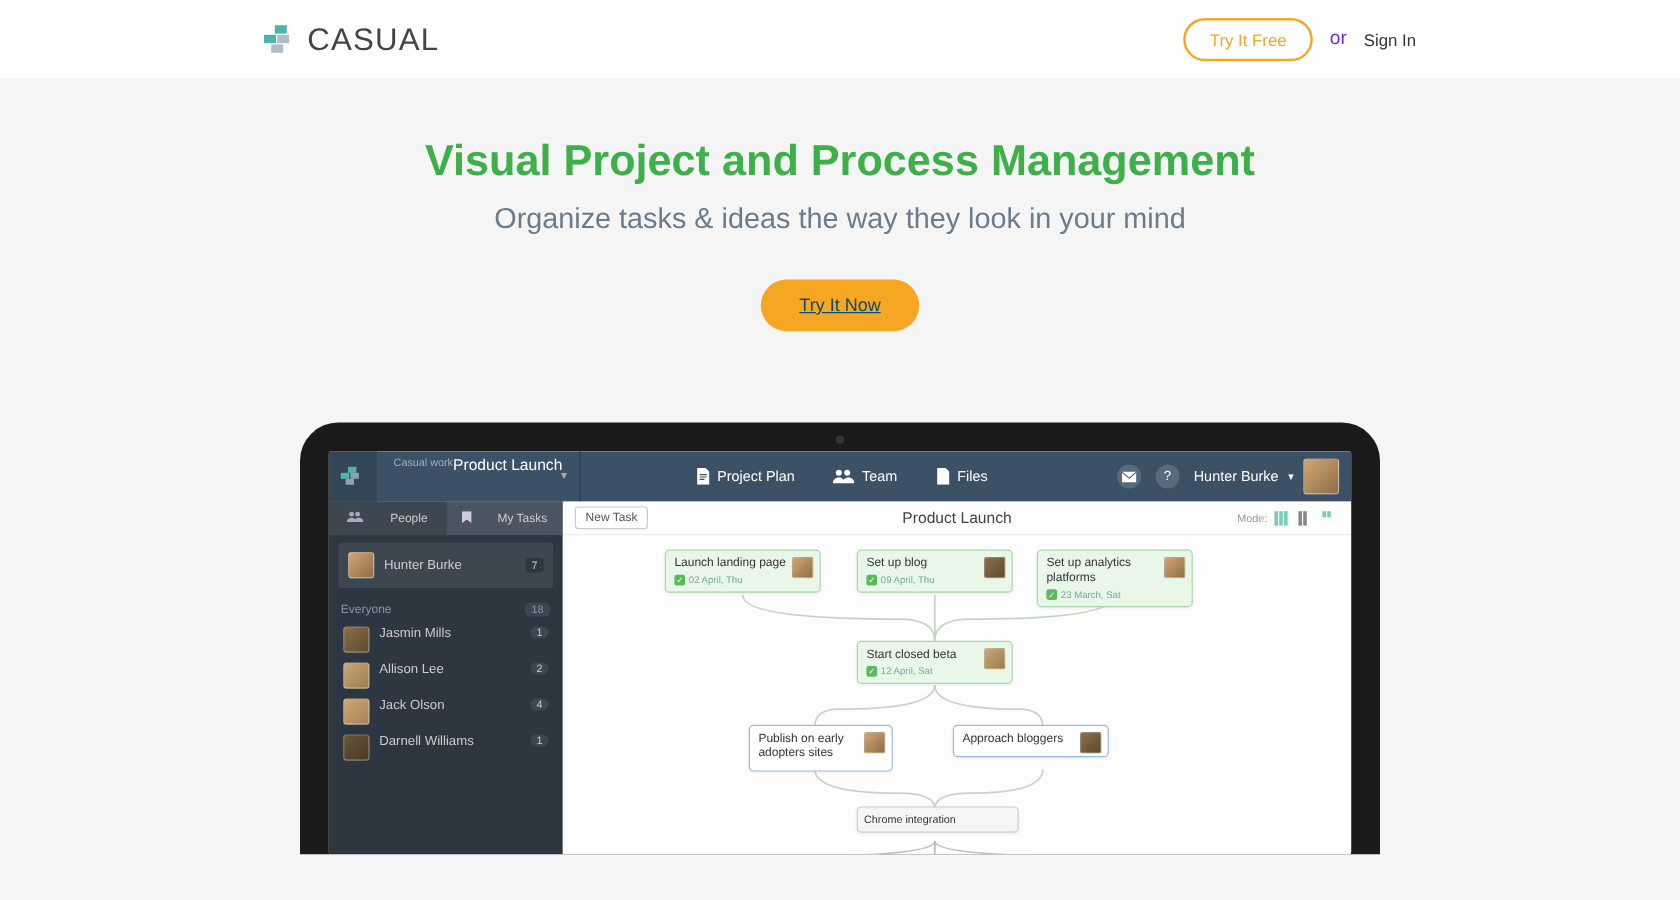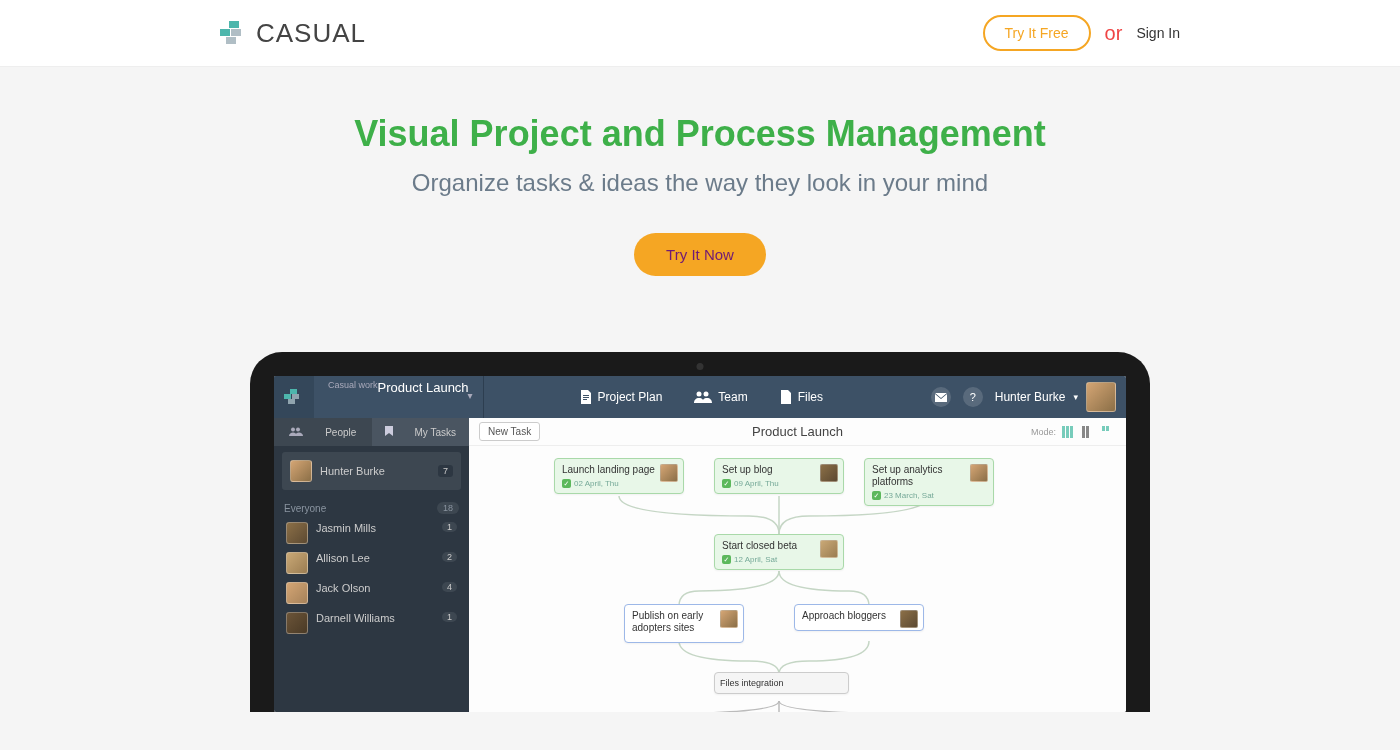--- a/index.html
+++ b/index.html
@@ -10,27 +10,27 @@
 .logo-icon { width: 28px; height: 24px; position: relative; }
 .logo-icon .sq { position: absolute; width: 10px; height: 7px; background: #4db6ac; }
 .logo-icon .sq.s1 { top: 0; left: 9px; background: #4db6ac; }
 .logo-icon .sq.s2 { top: 8px; left: 0; background: #4db6ac; }
 .logo-icon .sq.s3 { top: 8px; left: 11px; background: #b0bec5; }
 .logo-icon .sq.s4 { top: 16px; left: 6px; background: #b0bec5; }
 .logo-text { font-size: 26px; font-weight: 400; letter-spacing: 1px; color: #444; }
 
 .header-right { display: flex; align-items: center; gap: 14px; }
 .btn-try-free { border: 2px solid #f5a623; color: #f5a623; background: transparent; padding: 8px 20px; border-radius: 22px; font-size: 14px; cursor: pointer; font-weight: 500; }
-.or-text { color: #ef4444; font-size: 20px; }
+.or-text { color: #6d28d9; font-size: 16px; }
 .signin-link { color: #333; font-size: 14px; cursor: pointer; }
 
 .hero { text-align: center; padding: 46px 0 30px; }
 .hero-title { font-size: 36px; font-weight: 600; color: #3eb049; margin-bottom: 14px; }
 .hero-subtitle { font-size: 24px; font-weight: 300; color: #6b7b8a; margin-bottom: 36px; }
-.btn-try-now { background: #f5a623; color: #701a75; border: none; padding: 13px 32px; border-radius: 26px; font-size: 15px; cursor: pointer; font-weight: 500; }
+.btn-try-now { background: #f5a623; color: #0c4a6e; border: none; padding: 13px 32px; border-radius: 26px; font-size: 15px; cursor: pointer; font-weight: 500; text-decoration: underline; }
 
 .device-frame { width: 900px; height: 360px; margin: 46px auto 0; background: #1a1a1a; border-radius: 32px 32px 0 0; padding: 24px 24px 0; position: relative; overflow: hidden; }
 .device-frame::before { content: ""; position: absolute; top: 11px; left: 50%; transform: translateX(-50%); width: 7px; height: 7px; background: #333; border-radius: 50%; }
 .app-screen { background: #fff; width: 100%; height: 100%; overflow: hidden; border-radius: 2px; }
 
 .app-bar { background: #3d5166; height: 42px; display: flex; align-items: center; color: #fff; font-size: 12px; }
 .app-logo { padding: 0 10px; height: 100%; display: flex; align-items: center; background: #34475a; }
 .app-logo-ic { width: 20px; height: 16px; position: relative; }
 .app-logo-ic .q { position: absolute; width: 7px; height: 5px; background: #4db6ac; }
 .app-logo-ic .q.q1 { top:0; left:6px; }
@@ -287,21 +287,21 @@
           </div>
           <div class="task-card blue" style="top:158px;left:155px;width:120px">
             <div class="tc-title">Publish on early adopters sites</div>
             <span class="avatar xs tc-av"></span>
           </div>
           <div class="task-card blue" style="top:158px;left:325px">
             <div class="tc-title">Approach bloggers</div>
             <span class="avatar xs tc-av" style="background:linear-gradient(135deg,#8b6f47,#5d4a32)"></span>
           </div>
           <div class="task-card grey compact" style="top:226px;left:245px;width:135px">
-            <span>Files integration</span>
+            <span>Chrome integration</span>
           </div>
 
         </div>
       </div>
     </div>
 
   </div>
 </div>
 
 </body></html>

